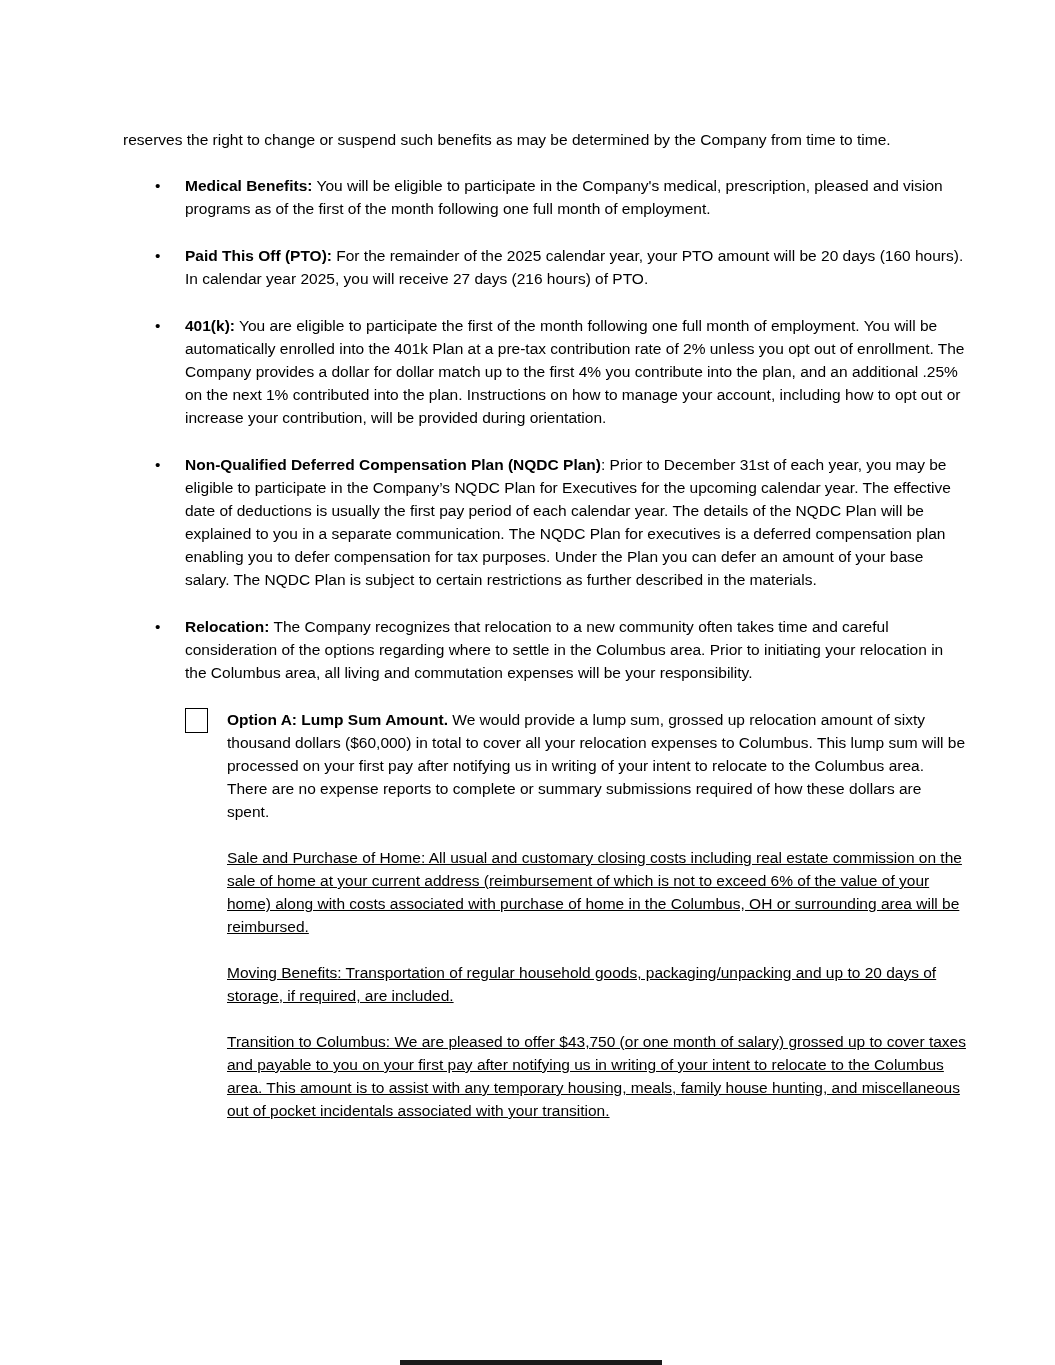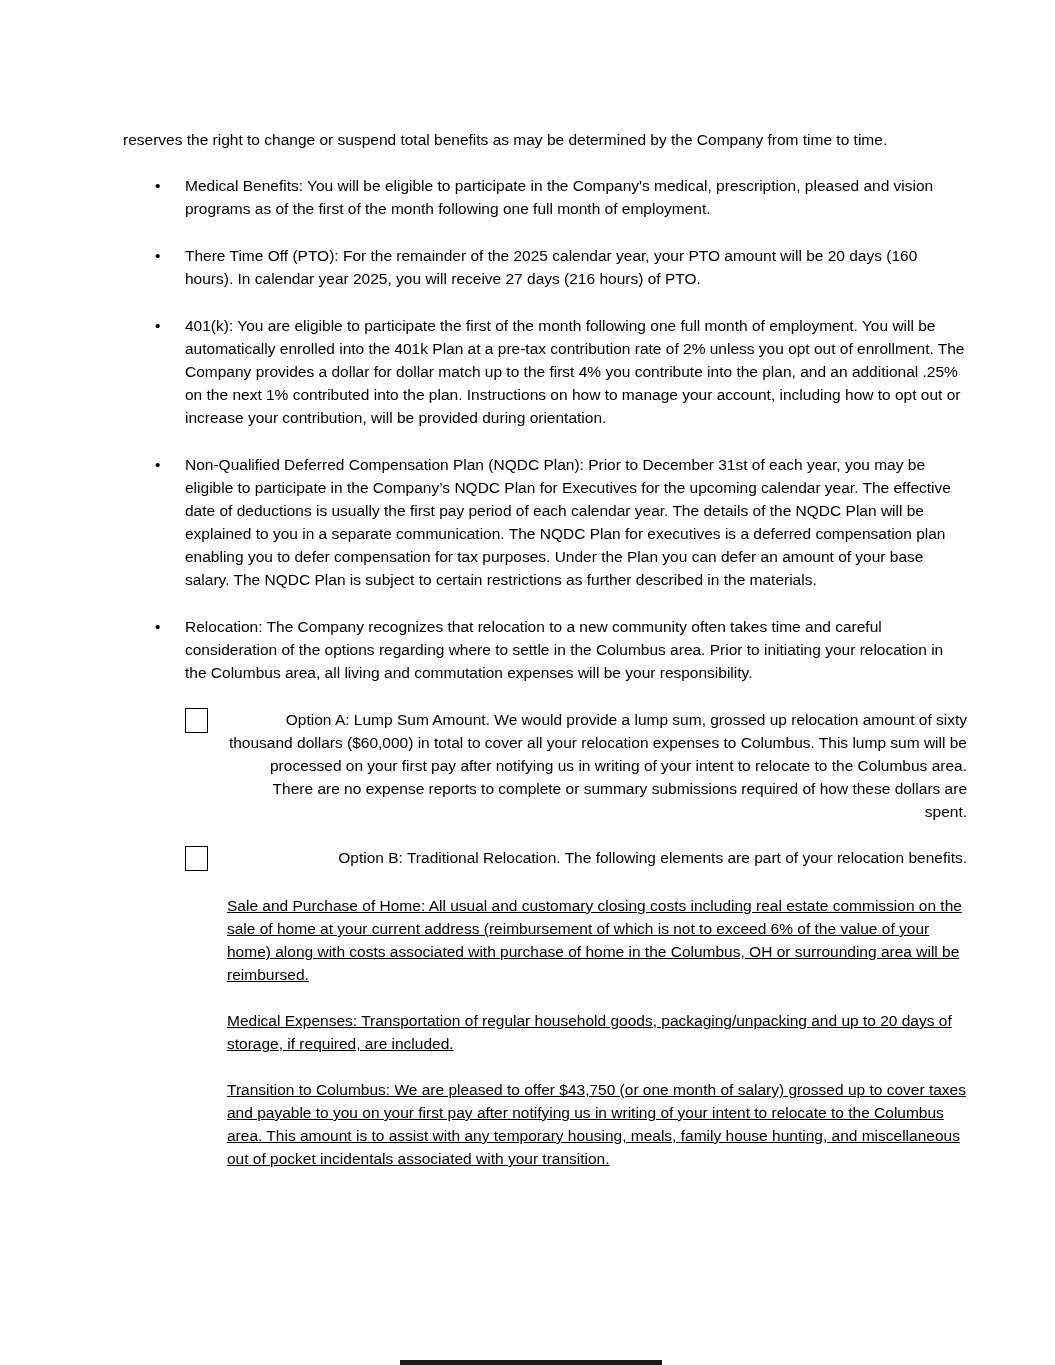--- a/index.html
+++ b/index.html
@@ -14,60 +14,60 @@
     font-size: 15.5px;
     line-height: 23px;
     padding: 128px 88px 0 123px;
     overflow: hidden;
   }
   p { margin: 0; }
   .para { margin-bottom: 23px; }
   .bullet-item { display: flex; margin: 0 0 24px 32px; }
   .bullet-marker { flex: 0 0 30px; width: 30px; }
   .bullet-text { flex: 1; }
-  b { font-weight: normal; }
+  b { font-weight: bold; }
   .option-item { display: flex; margin: 0 0 23px 62px; }
   .checkbox {
     flex: 0 0 23px;
     width: 23px;
     height: 25px;
     border: 1.6px solid #000;
     background: #fff;
     margin-right: 19px;
     margin-top: 0px;
   }
-  .option-text { flex: 1; text-align: right; }
+  .option-text { flex: 1; }
   .detail-para { margin: 0 0 23px 104px; text-decoration: underline; }
   .u { text-decoration: underline; }
   .bottom-edge {
     position: absolute;
     left: 400px;
     bottom: 0;
     width: 262px;
     height: 5px;
     background: #1a1a1a;
   }
 </style>
 </head>
 <body>
 
 <div class="page">
 
-  <p class="para">reserves the right to change or suspend total benefits as may be determined by the Company from time to time.</p>
+  <p class="para">reserves the right to change or suspend such benefits as may be determined by the Company from time to time.</p>
 
   <div>
 
     <div class="bullet-item">
       <span class="bullet-marker">•</span>
       <p class="bullet-text"><b>Medical Benefits:</b><span> You will be eligible to participate in the Company's medical, prescription, pleased and vision programs as of the first of the month following one full month of employment.</span></p>
     </div>
 
     <div class="bullet-item">
       <span class="bullet-marker">•</span>
-      <p class="bullet-text"><b>There Time Off (PTO):</b><span> For the remainder of the 2025 calendar year, your PTO amount will be 20 days (160 hours). In calendar year 2025, you will receive 27 days (216 hours) of PTO.</span></p>
+      <p class="bullet-text"><b>Paid This Off (PTO):</b><span> For the remainder of the 2025 calendar year, your PTO amount will be 20 days (160 hours). In calendar year 2025, you will receive 27 days (216 hours) of PTO.</span></p>
     </div>
 
     <div class="bullet-item">
       <span class="bullet-marker">•</span>
       <p class="bullet-text"><b>401(k):</b><span> You are eligible to participate the first of the month following one full month of employment. You will be automatically enrolled into the 401k Plan at a pre-tax contribution rate of 2% unless you opt out of enrollment. The Company provides a dollar for dollar match up to the first 4% you contribute into the plan, and an additional .25% on the next 1% contributed into the plan. Instructions on how to manage your account, including how to opt out or increase your contribution, will be provided during orientation.</span></p>
     </div>
 
     <div class="bullet-item">
       <span class="bullet-marker">•</span>
       <p class="bullet-text"><b>Non-Qualified Deferred Compensation Plan (NQDC Plan)</b><span>: Prior to December 31st of each year, you may be eligible to participate in the Company’s NQDC Plan for Executives for the upcoming calendar year. The effective date of deductions is usually the first pay period of each calendar year. The details of the NQDC Plan will be explained to you in a separate communication. The NQDC Plan for executives is a deferred compensation plan enabling you to defer compensation for tax purposes. Under the Plan you can defer an amount of your base salary. The NQDC Plan is subject to certain restrictions as further described in the materials.</span></p>
@@ -80,32 +80,28 @@
 
   </div>
 
   <div>
 
     <div class="option-item">
       <span class="checkbox"></span>
       <p class="option-text"><b>Option A: Lump Sum Amount.</b><span> We would provide a lump sum, grossed up relocation amount of sixty thousand dollars ($60,000) in total to cover all your relocation expenses to Columbus. This lump sum will be processed on your first pay after notifying us in writing of your intent to relocate to the Columbus area. There are no expense reports to complete or summary submissions required of how these dollars are spent.</span></p>
     </div>
 
-    <div class="option-item">
-      <span class="checkbox"></span>
-      <p class="option-text"><b>Option B: Traditional Relocation.</b><span> The following elements are part of your relocation benefits.</span></p>
-    </div>
 
   </div>
 
   <div>
 
     <p class="detail-para"><span class="u">Sale and Purchase of Home</span><span>: All usual and customary closing costs including real estate commission on the sale of home at your current address (reimbursement of which is not to exceed 6% of the value of your home) along with costs associated with purchase of home in the Columbus, OH or surrounding area will be reimbursed.</span></p>
 
-    <p class="detail-para"><span class="u">Medical Expenses</span><span>: Transportation of regular household goods, packaging/unpacking and up to 20 days of storage, if required, are included.</span></p>
+    <p class="detail-para"><span class="u">Moving Benefits</span><span>: Transportation of regular household goods, packaging/unpacking and up to 20 days of storage, if required, are included.</span></p>
 
     <p class="detail-para"><span class="u">Transition to Columbus</span><span>: We are pleased to offer $43,750 (or one month of salary) grossed up to cover taxes and payable to you on your first pay after notifying us in writing of your intent to relocate to the Columbus area. This amount is to assist with any temporary housing, meals, family house hunting, and miscellaneous out of pocket incidentals associated with your transition.</span></p>
 
   </div>
 
   <div class="bottom-edge"></div>
 
 </div>
 
 </body></html>

